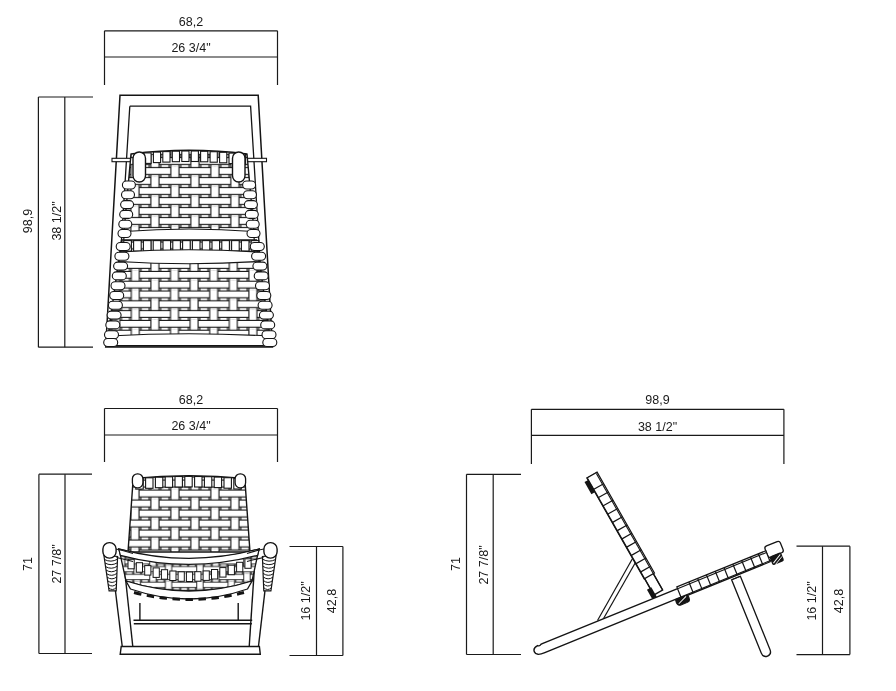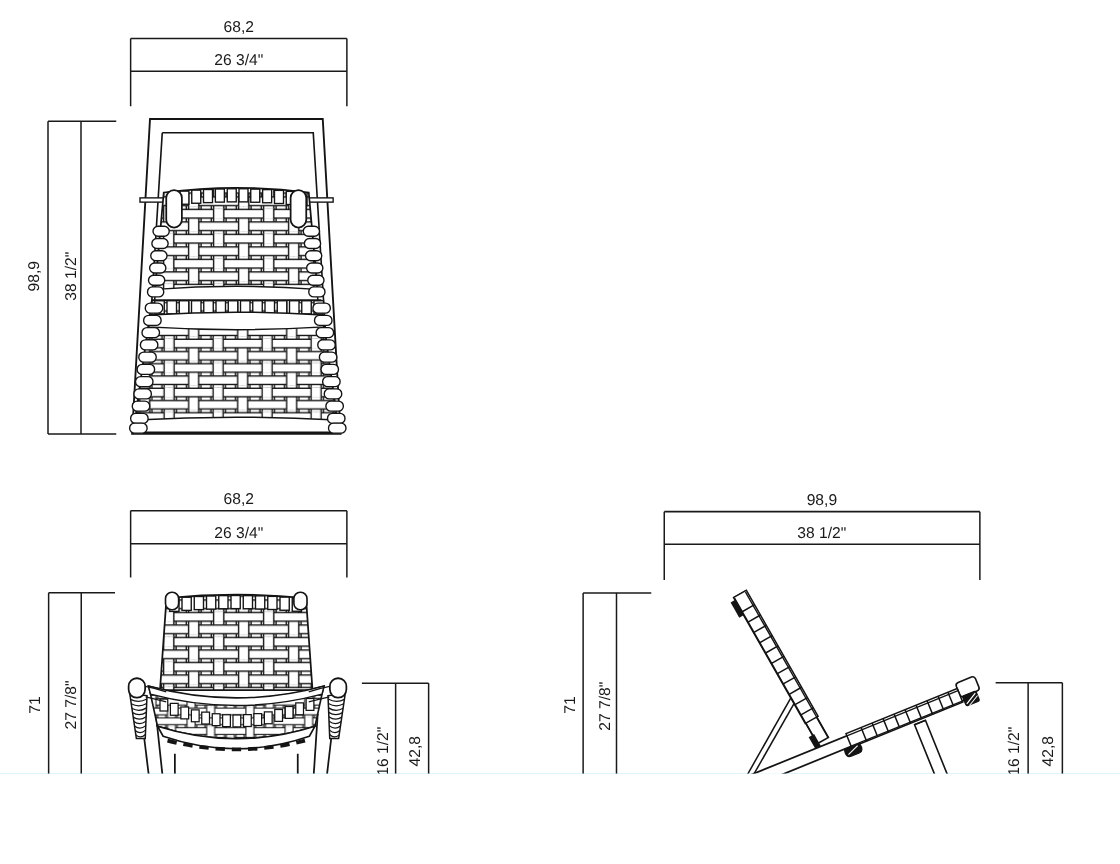--- a/index.html
+++ b/index.html
@@ -1,16 +1,16 @@
 <!DOCTYPE html>
 <html><head>
 <meta charset="utf-8">
 <style>
   html,body{margin:0;padding:0;background:#ffffff;}
-  .page{width:896px;height:619px;position:relative;background:#7dd3fc;overflow:hidden;}
+  .page{width:896px;height:691px;position:relative;background:#0ea5e9;overflow:hidden;}
   text{font-family:"Liberation Sans",sans-serif;fill:#1a1a1a;}
 </style>
 </head>
 <body>
 <div class="page">
 <svg width="896" height="691" viewBox="0 0 896 691">
 <defs>
 
   <pattern id="weave" width="39.2" height="19.6" patternUnits="userSpaceOnUse">
     <rect x="0" y="0" width="39.2" height="19.6" fill="#ffffff"></rect>

